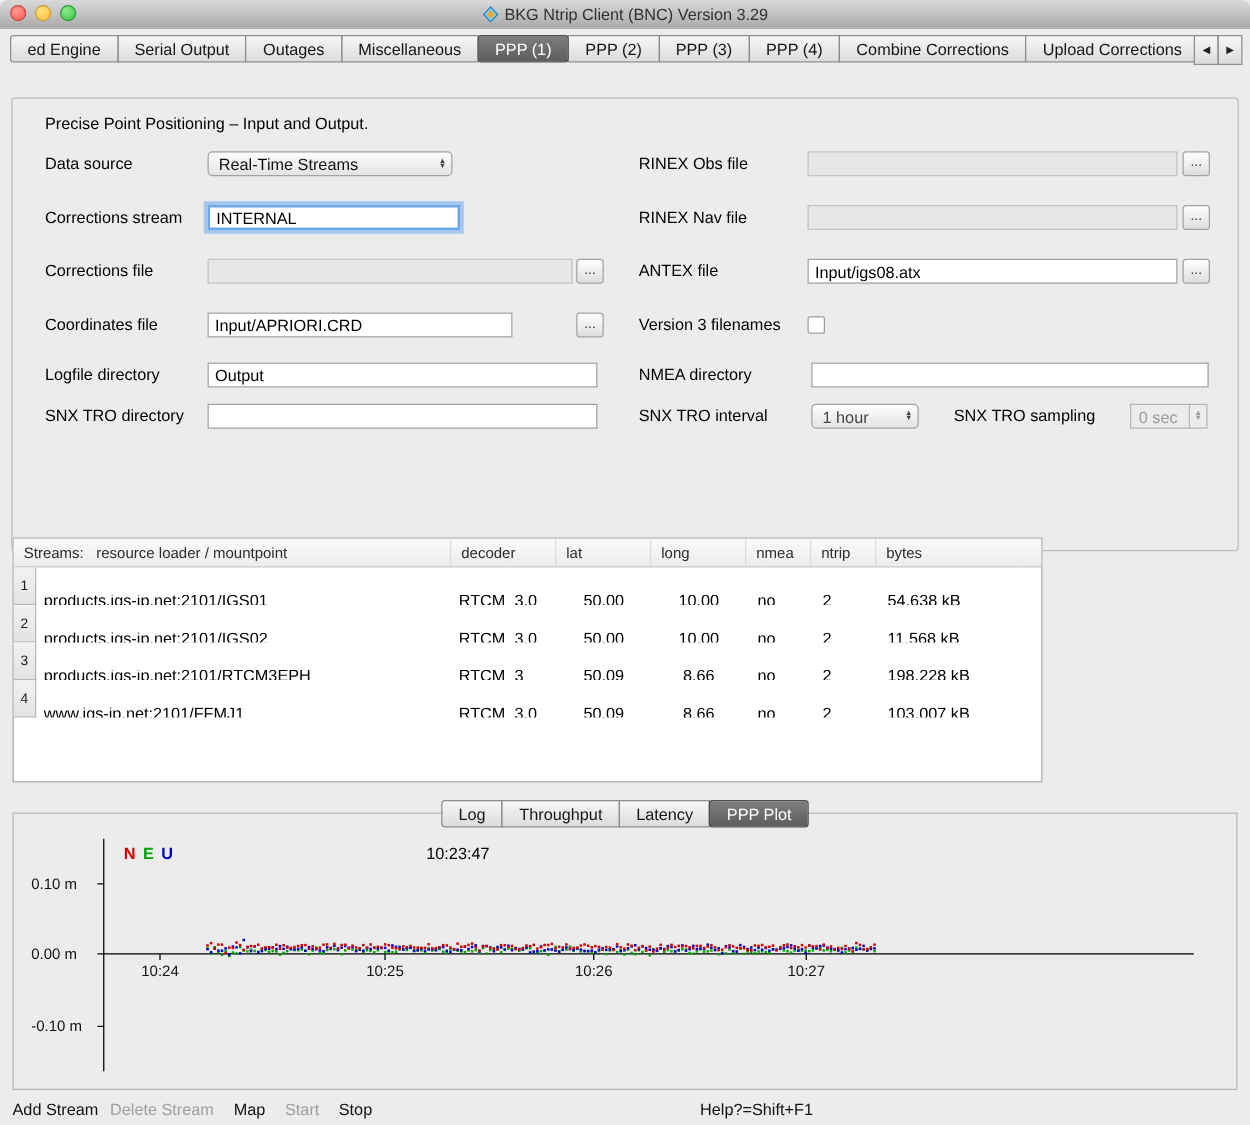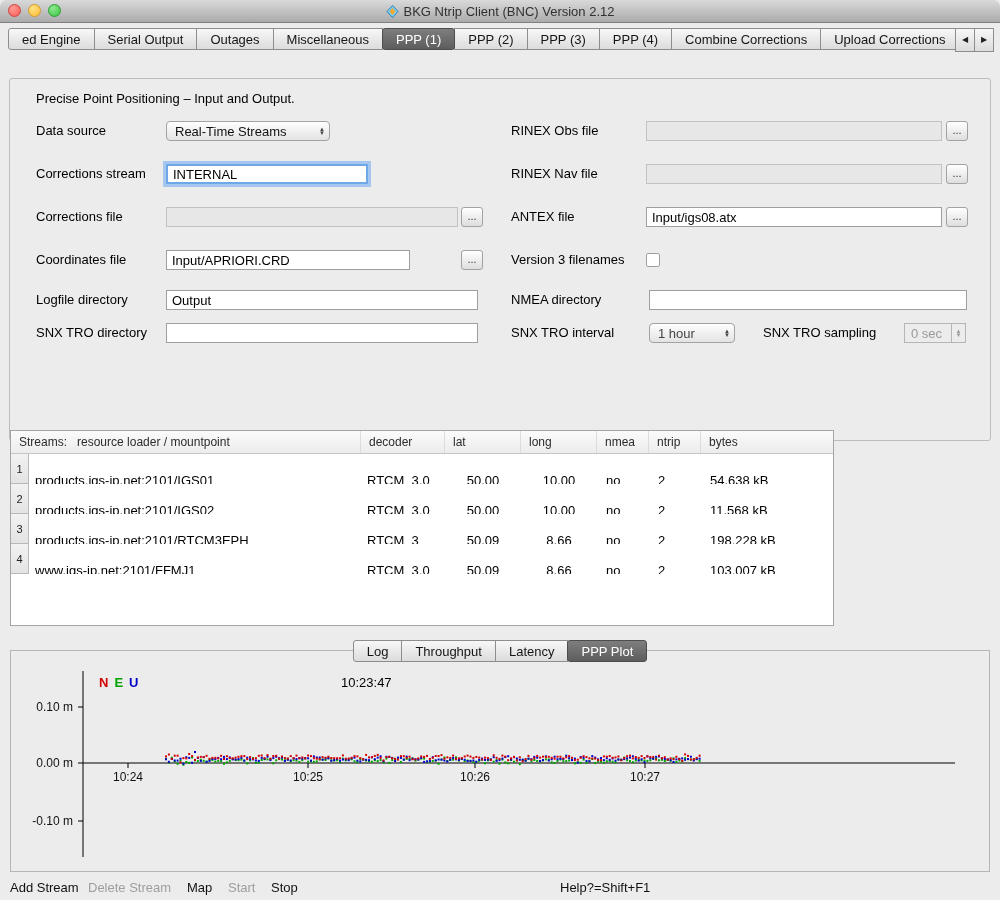--- a/index.html
+++ b/index.html
@@ -63,21 +63,21 @@
     font-size:11px;color:#222;display:flex;align-items:center;justify-content:center;box-sizing:border-box;}
   .td{display:flex;align-items:center;padding-left:6px;box-sizing:border-box;white-space:nowrap;overflow:hidden;margin-top:22px;}
   .td.center{justify-content:center;padding-left:0;}
 
   
   .bottom-tabbar{position:absolute;left:0;top:640px;width:1000px;display:flex;justify-content:center;z-index:3;}
   .plot-frame{position:absolute;left:10px;top:650px;width:980px;height:222px;border:1px solid #b5b5b5;
     background:#ececec;box-sizing:border-box;}
   .plot-legend{position:absolute;left:88px;top:24px;display:flex;gap:6px;font-size:13px;font-weight:bold;}
   .plot-title{position:absolute;left:330px;top:24px;font-size:13px;color:#000;}
-  .ytick{position:absolute;width:48px;text-align:right;font-size:12px;color:#111;}
+  .ytick{position:absolute;width:48px;font-size:12px;color:#111;}
   .xtick{position:absolute;width:44px;text-align:center;font-size:12px;color:#111;}
   .plot-svg{position:absolute;left:0;top:0;}
 
   
   .bottom-bar{position:absolute;left:0;top:876px;width:1000px;height:24px;}
   .bb{position:absolute;top:4px;font-size:13px;color:#111;white-space:nowrap;cursor:default;}
   .bb.off{color:#9e9e9e;}
 </style>
 </head>
 <body>
@@ -90,21 +90,21 @@
       <span class="tl yellow"></span>
       <span class="tl green"></span>
     </div>
     <div class="title-wrap">
       <span style="display:inline-flex;">
         <svg width="13" height="13" viewBox="0 0 13 13">
           <polygon points="6.5,0.5 12,6.5 6.5,12.5 1,6.5" fill="#7fd0f0" stroke="#2a7fb8" stroke-width="1"></polygon>
           <polygon points="6.5,3 9.5,6.5 6.5,10 3.5,6.5" fill="#f0a830"></polygon>
         </svg>
       </span>
-      <span class="title-text">BKG Ntrip Client (BNC) Version 2.12</span>
+      <span class="title-text">BKG Ntrip Client (BNC) Version 3.29</span>
     </div>
   </div>
 
   <div class="tabbar">
     <div class="tab">ed Engine</div>
     <div class="tab">Serial Output</div>
     <div class="tab">Outages</div>
     <div class="tab">Miscellaneous</div>
     <div class="tab selected">PPP (1)</div>
     <div class="tab">PPP (2)</div>
@@ -115,21 +115,21 @@
   </div>
   <div class="tab-arrows">
     <div class="tab-arrow">◀</div>
     <div class="tab-arrow">▶</div>
   </div>
 
   <div class="form-frame">
     <div class="heading">Precise Point Positioning – Input and Output.</div>
 
     <span class="label" style="left:26px;top:42px;">Data source</span>
-    <div class="popup" style="left:156px;top:42px;width:164px;">
+    <div class="popup" style="left:156px;top:42px;width:196px;">
       <span>Real-Time Streams</span>
       <span class="arrows">
         <span>▲</span>
           <span>▼</span>
       </span>
     </div>
 
     <span class="label" style="left:26px;top:85px;">Corrections stream</span>
     <input class="tfield focused" style="left: 156px; top: 85px; width: 202px;" value="INTERNAL">
 

